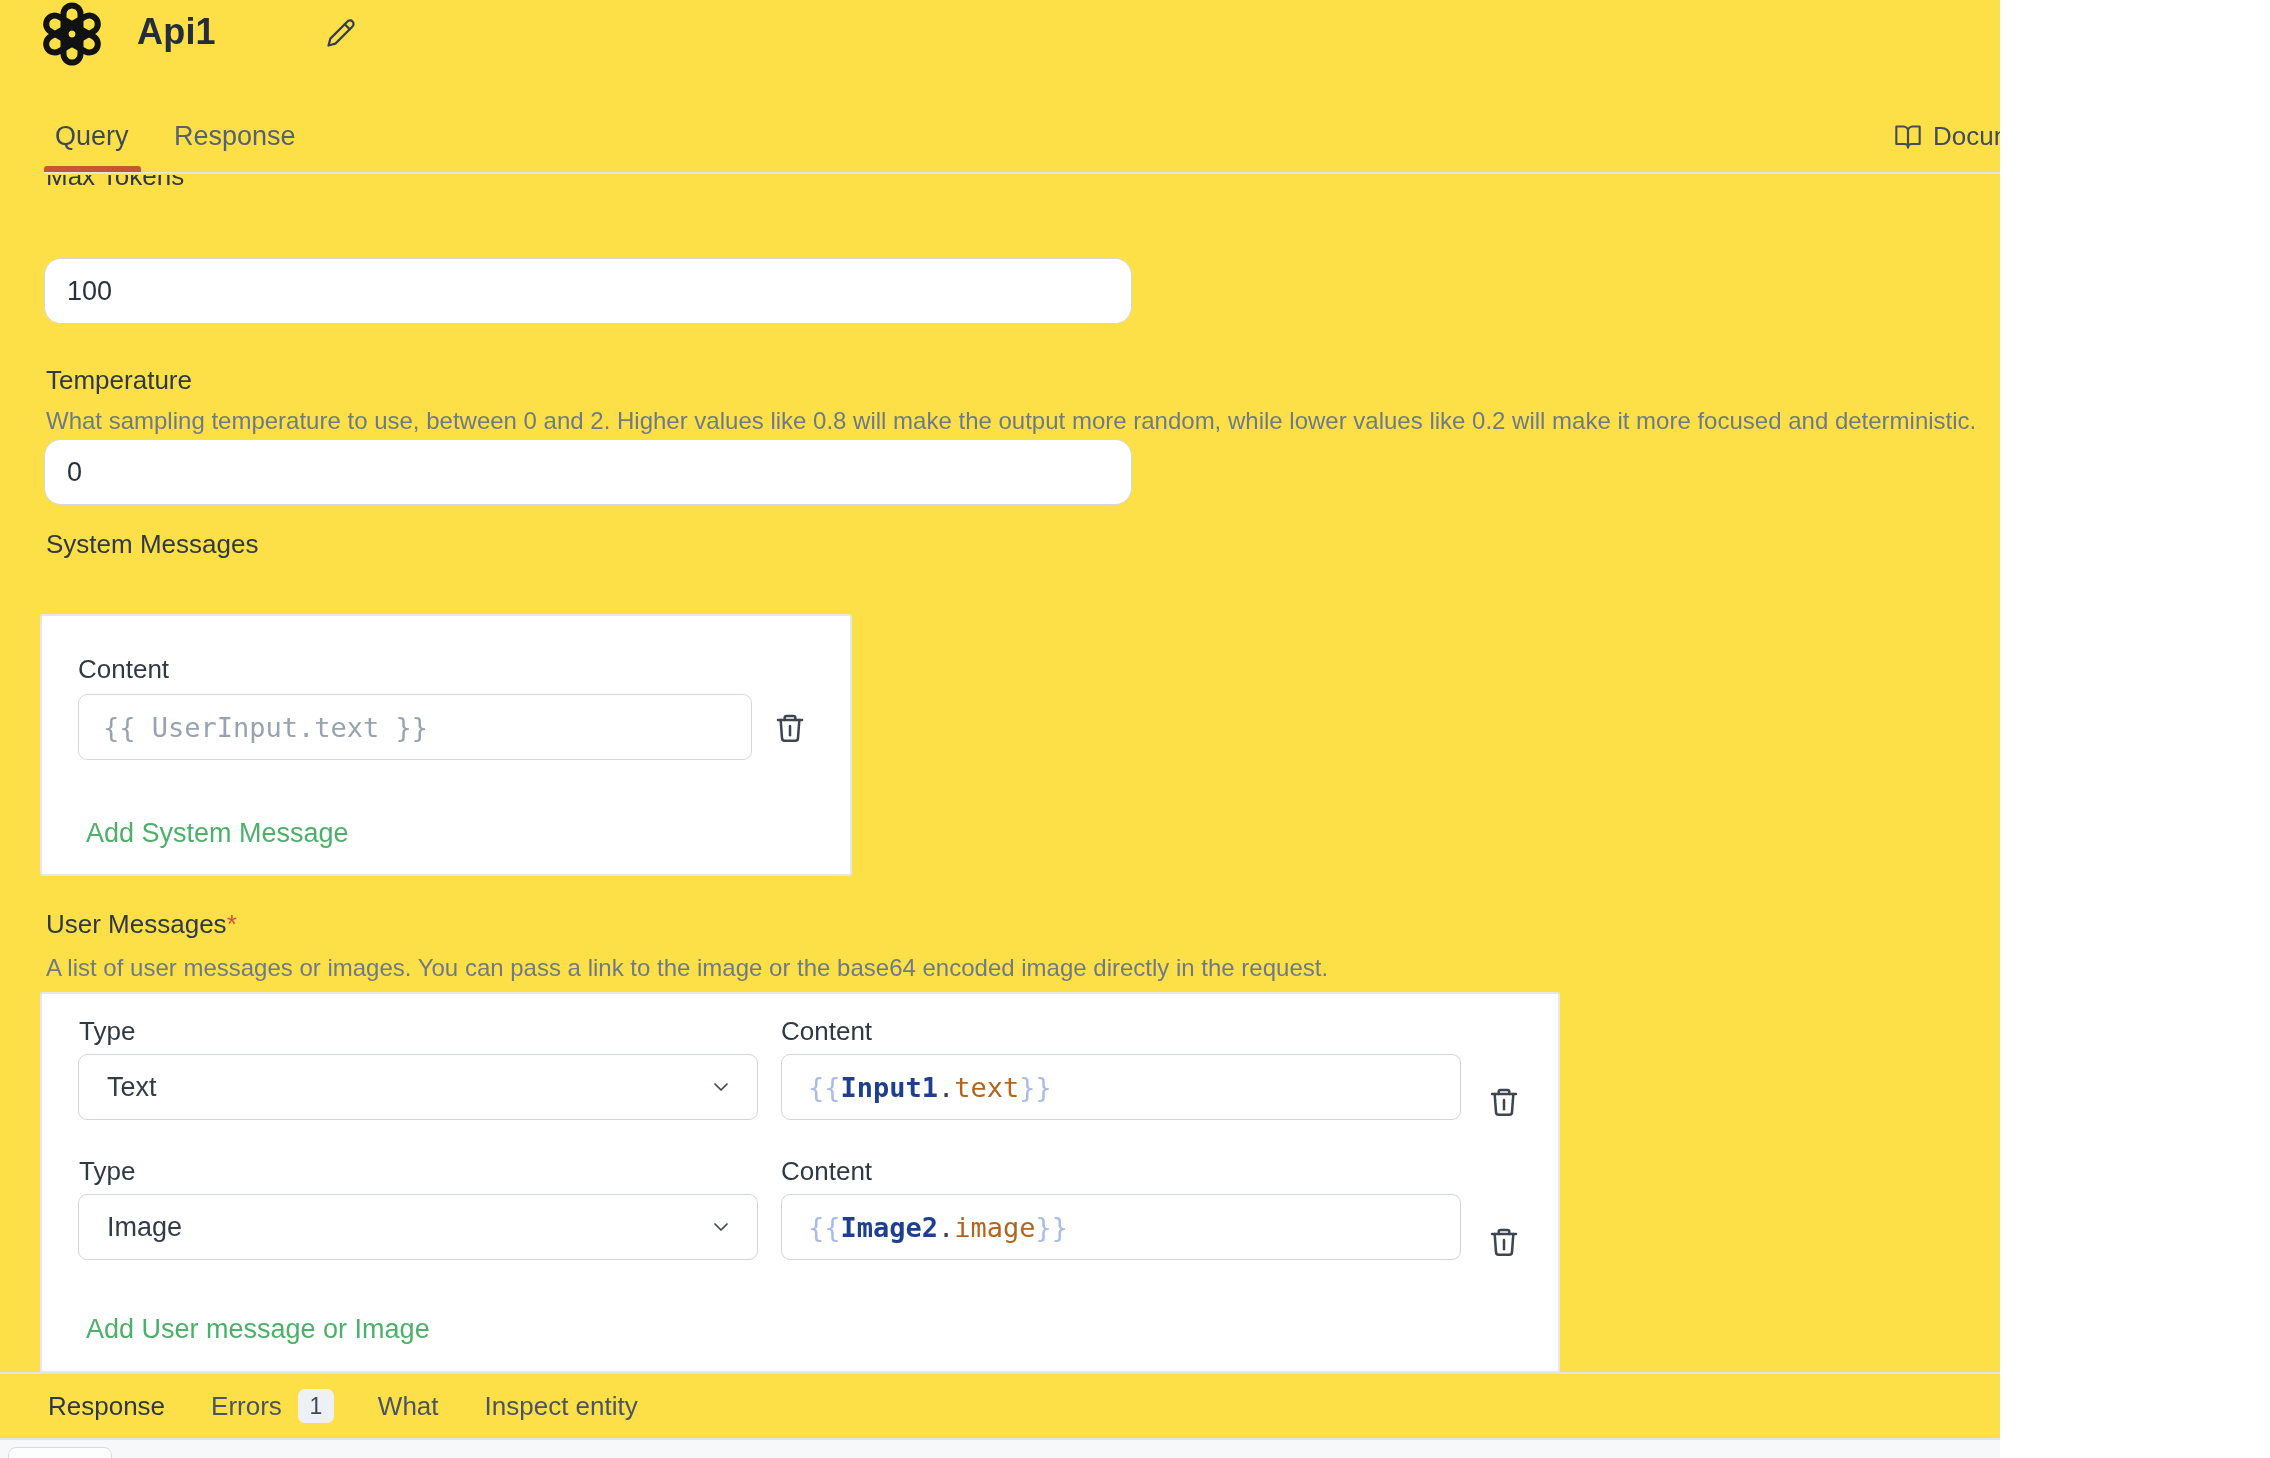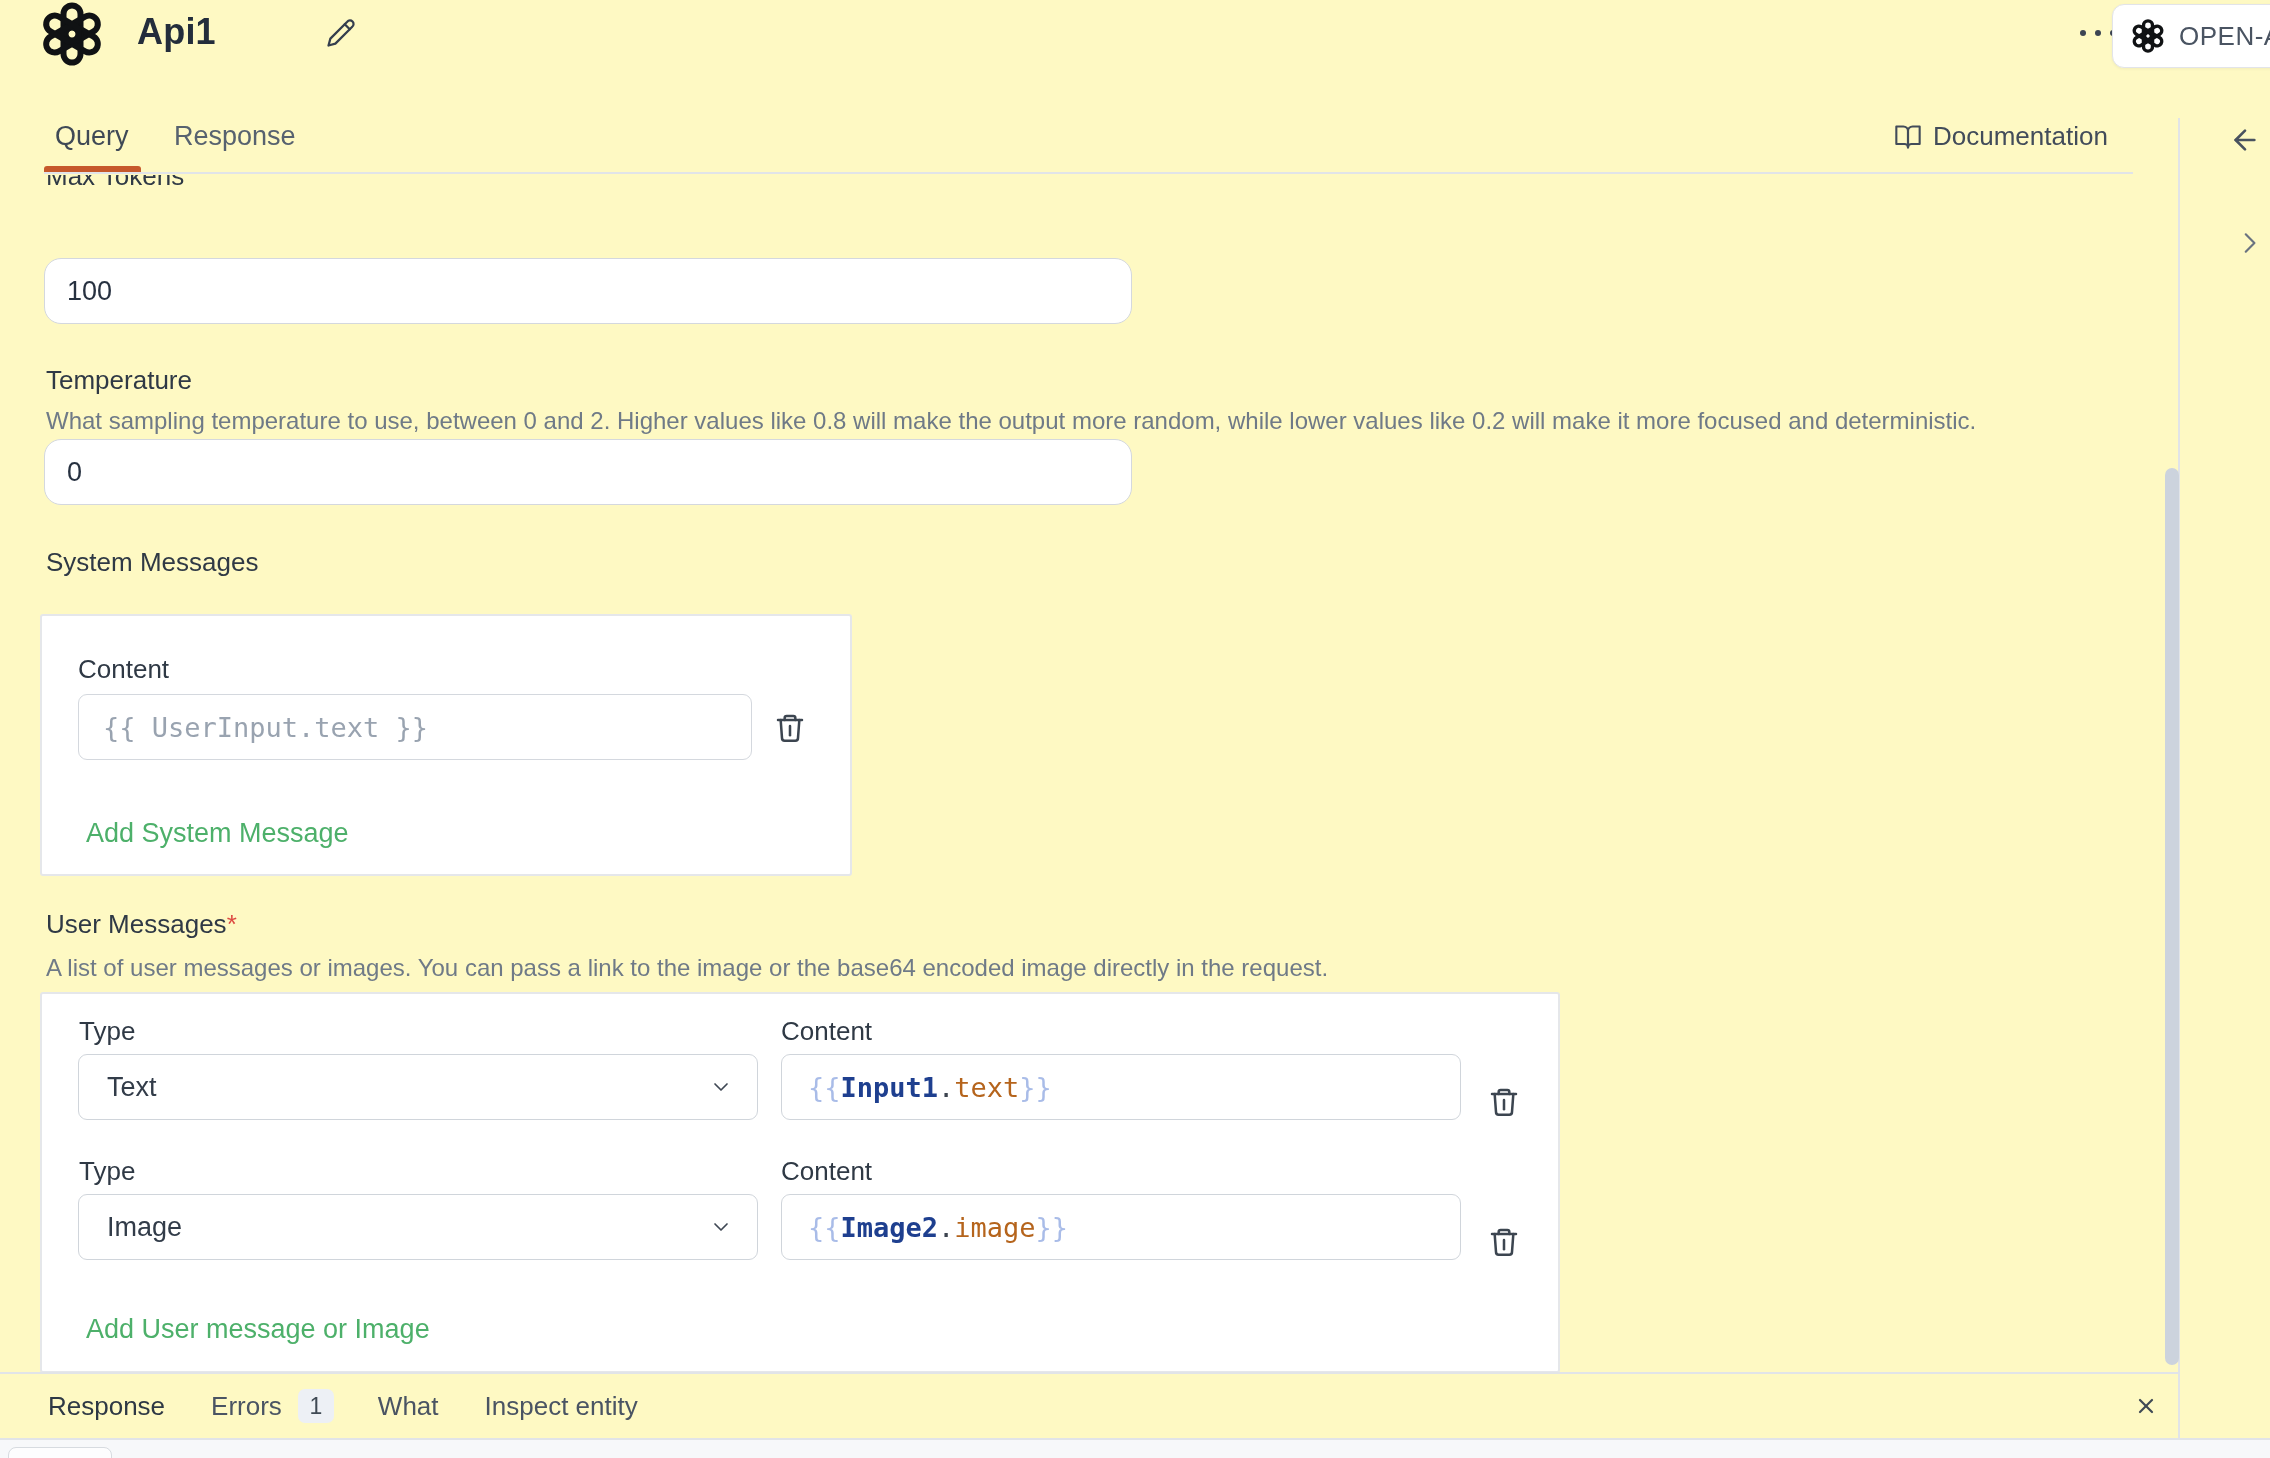--- a/index.html
+++ b/index.html
@@ -1,16 +1,16 @@
 <!DOCTYPE html>
 <html><head>
 <meta charset="utf-8">
 <style>
   html,body{margin:0;padding:0;background:#ffffff;}
-  #app{position:relative;width:2270px;height:1458px;overflow:hidden;background:#fef9c3;
+  #app{position:relative;width:2000px;height:1458px;overflow:hidden;background:#fde047;
        font-family:"Liberation Sans",sans-serif;color:#2c3643;}
   .abs{position:absolute;}
 
   
   .app-title{font-size:36px;font-weight:700;color:#232d3b;letter-spacing:.2px;}
   .menu-dots{display:flex;gap:9px;align-items:center;cursor:pointer;}
   .menu-dots i{width:6px;height:6px;border-radius:50%;background:#3c4552;display:block;}
   .ds-card{display:flex;align-items:center;gap:14px;padding:0 18px;height:62px;
            border:1.5px solid #e2e4e9;border-radius:12px;background:#fff;
            box-shadow:0 1px 3px rgba(30,40,60,.06);}
@@ -135,21 +135,21 @@
   <div class="abs" style="left:0;top:175px;width:2164px;height:1197px;overflow:hidden;">
     <div class="abs" style="left:0;top:-14px;width:100%;height:1240px;padding-left:36px;">
 
       <div class="abs f-label" style="left:46px;top:0;">Max Tokens</div>
       <input class="abs t-input" style="left: 44px; top: 97px; width: 1088px; height: 66px;" value="100">
 
       <div class="abs f-label" style="left:46px;top:204px;">Temperature</div>
       <div class="abs f-desc" style="left:46px;top:246px;">What sampling temperature to use, between 0 and 2. Higher values like 0.8 will make the output more random, while lower values like 0.2 will make it more focused and deterministic.</div>
       <input class="abs t-input" style="left: 44px; top: 278px; width: 1088px; height: 66px;" value="0">
 
-      <div class="abs f-label" style="left:46px;top:386px;">System Messages</div>
+      <div class="abs f-label" style="left:46px;top:368px;">System Messages</div>
       <div class="abs group-box" style="left:40px;top:453px;width:808px;height:258px;">
         <div class="abs f-label" style="left:36px;top:38px;">Content</div>
         <div class="abs ph-input" style="left:36px;top:78px;width:674px;height:66px;">
           <span class="ph-text mono">{{ UserInput.text }}</span>
         </div>
         <div class="abs icon-btn" style="left:732px;top:96px;">
           <svg width="32" height="32" viewBox="0 0 24 24" fill="none" stroke="#3c4550" stroke-width="1.9" stroke-linecap="round" stroke-linejoin="round">
             <path d="M3 6h18"></path>
               <path d="M8 6V4.5A1.5 1.5 0 0 1 9.5 3h5A1.5 1.5 0 0 1 16 4.5V6"></path>
             <path d="M19 6l-1 13.5A2 2 0 0 1 16 21.5H8a2 2 0 0 1-2-2L5 6"></path>

